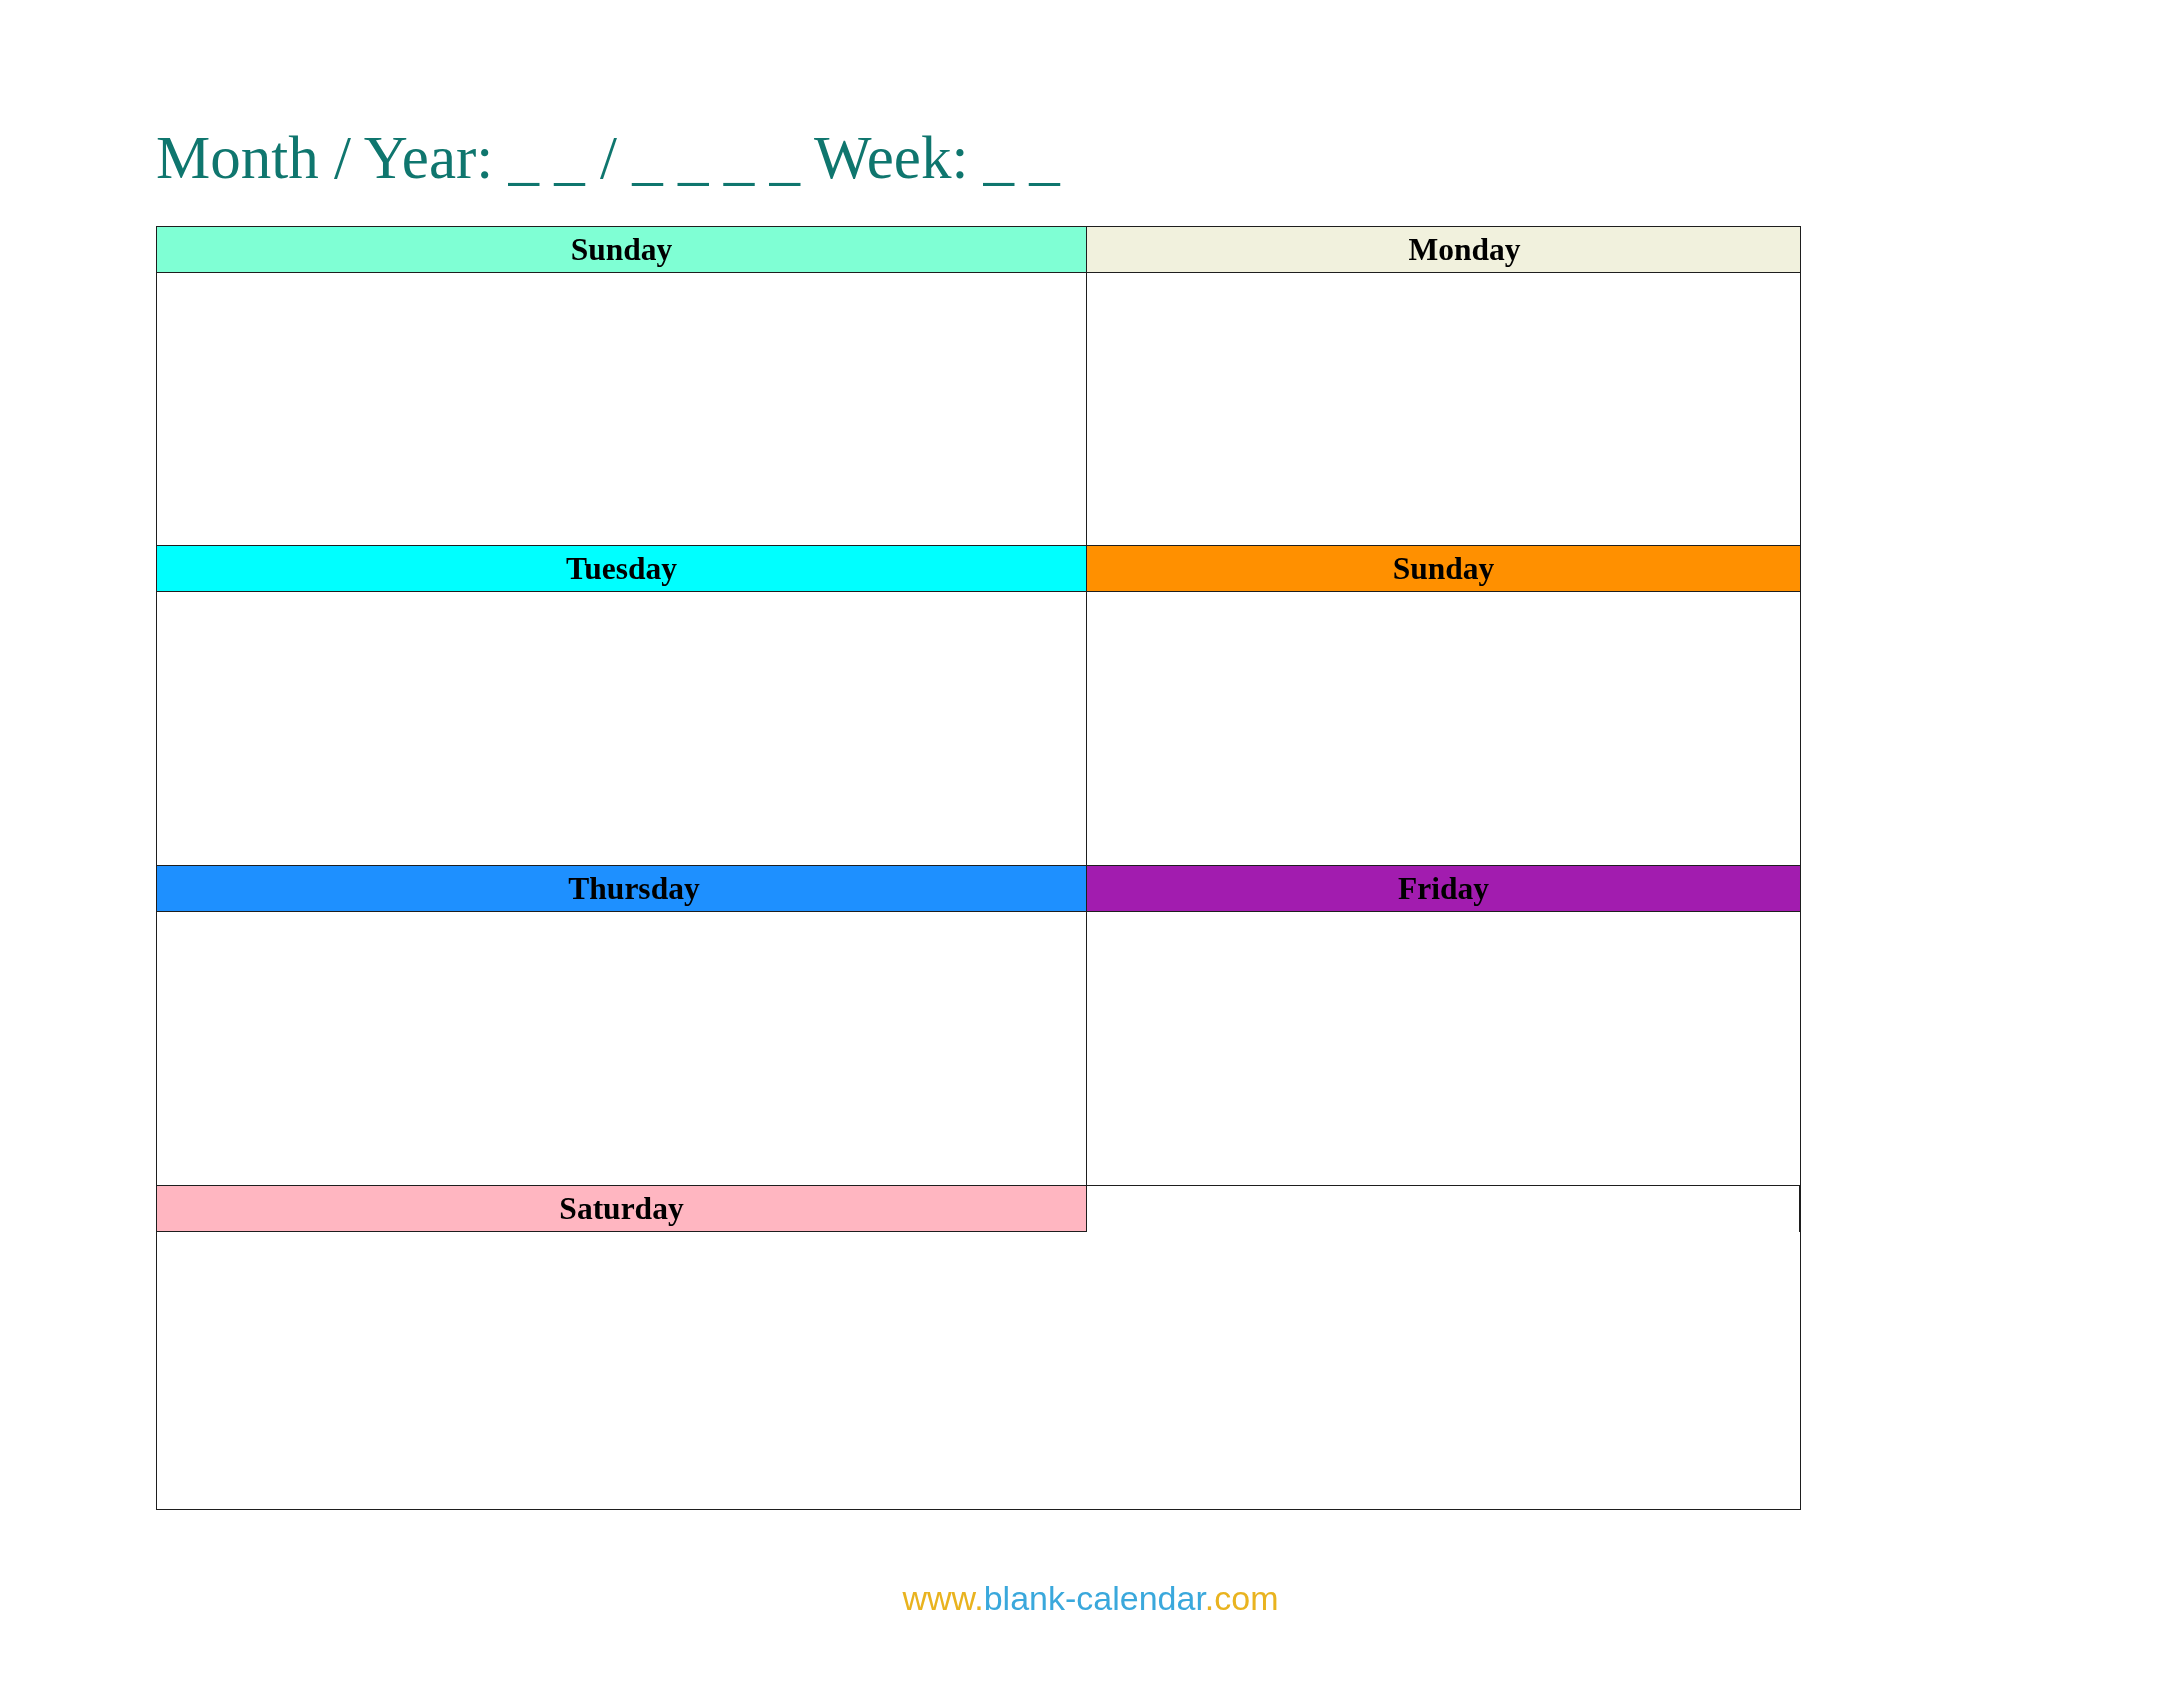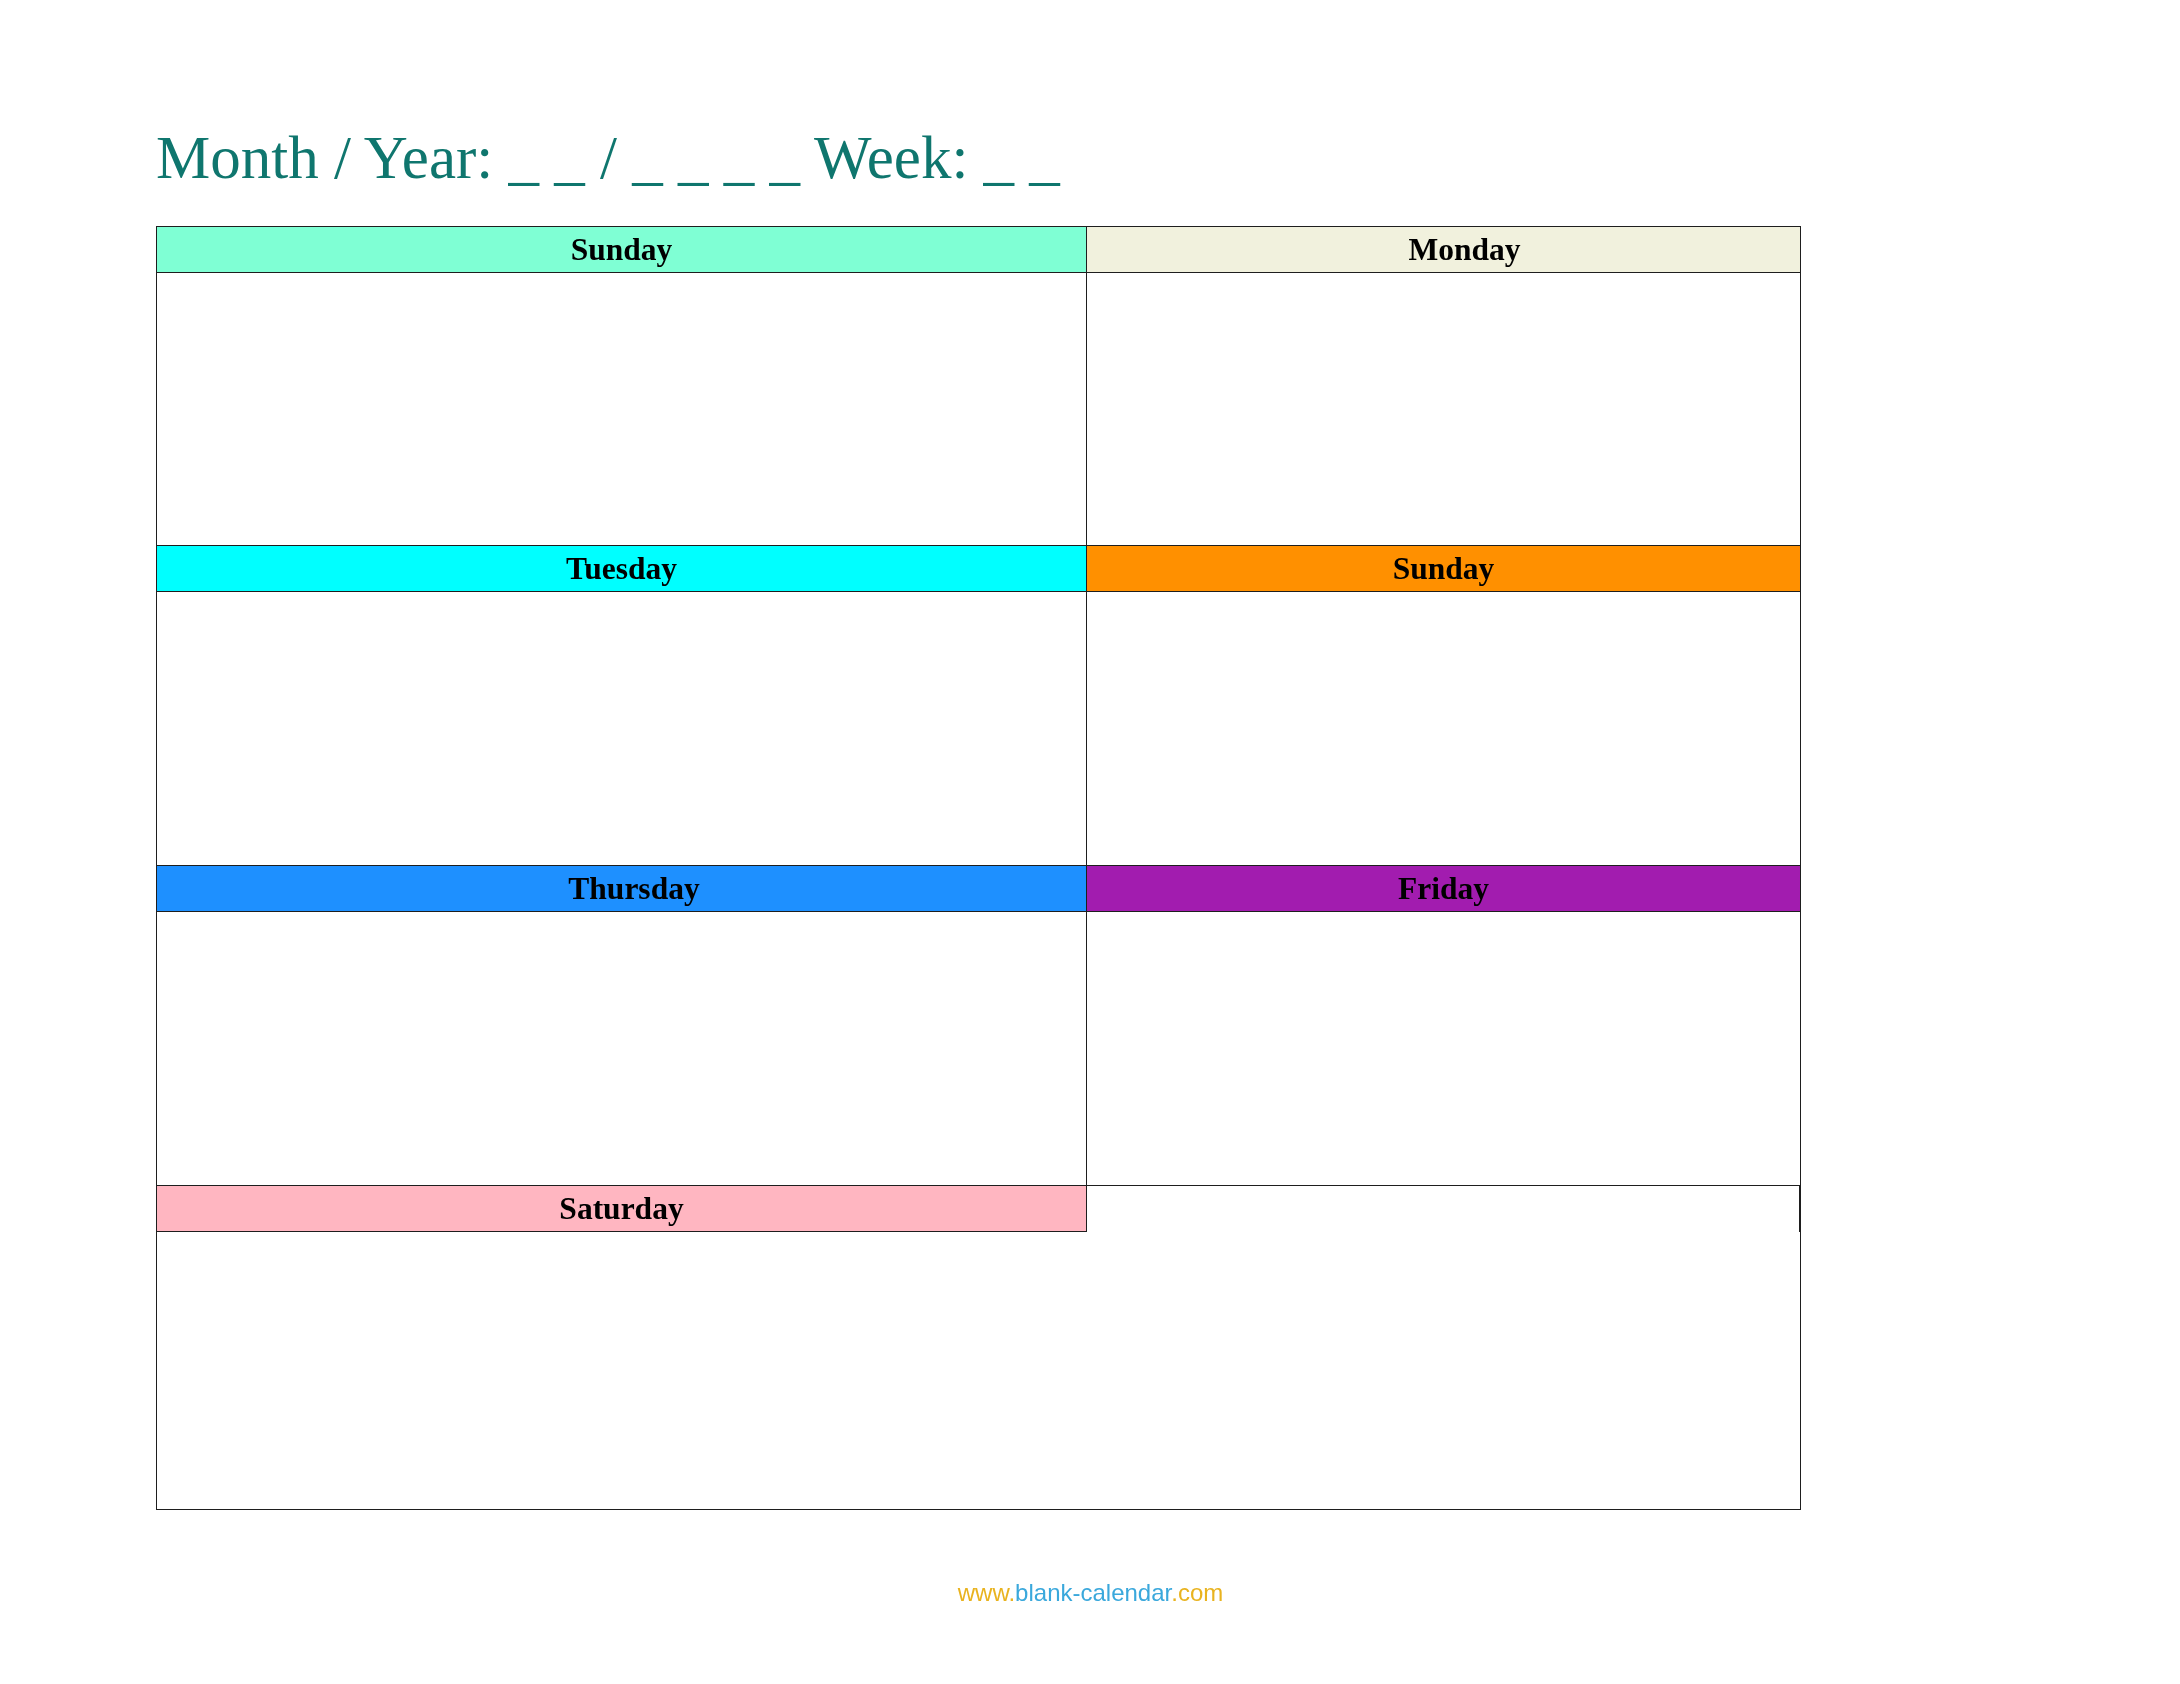--- a/index.html
+++ b/index.html
@@ -55,21 +55,21 @@
     font-size: 31.5px;
     color: #000000;
   }
   .footer {
     position: absolute;
     left: 0;
     top: 1581px;
     width: 100%;
     text-align: center;
     font-family: "Liberation Sans", sans-serif;
-    font-size: 24px;
+    font-size: 34px;
     line-height: 1;
     cursor: pointer;
     text-decoration: none;
   }
 </style>
 </head>
 <body>
 
 <h1 class="title">Month / Year: _ _ / _ _ _ _ Week: _ _</h1>
 

